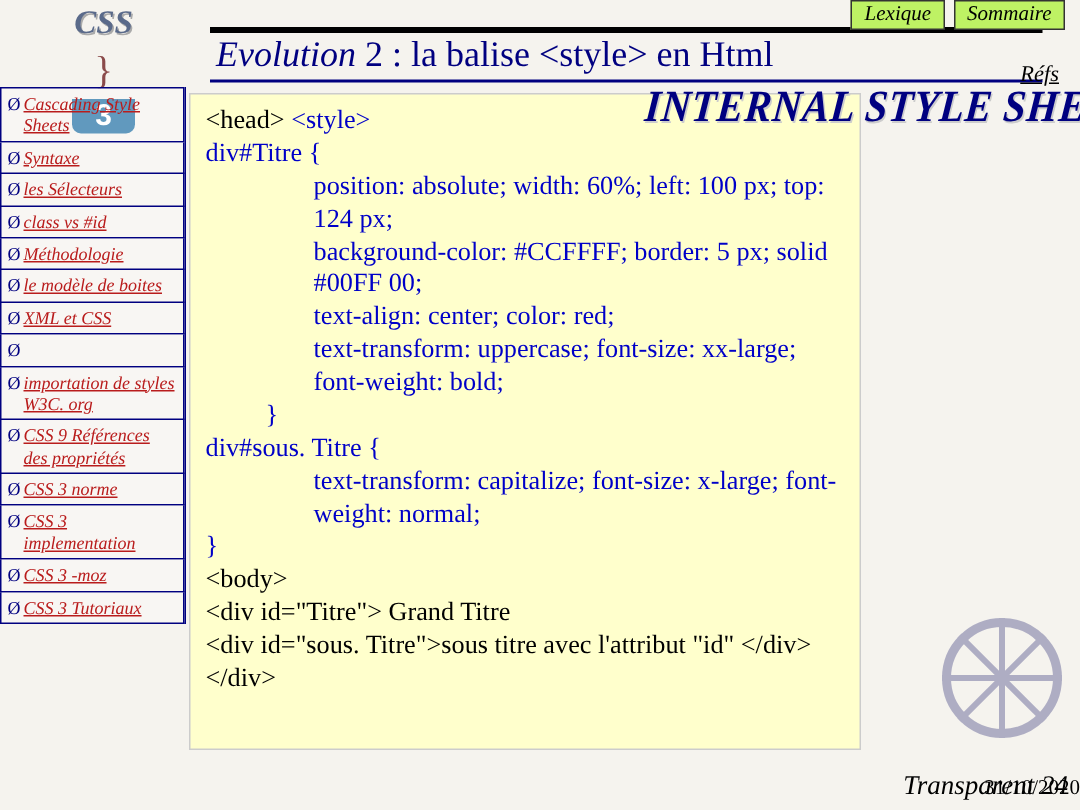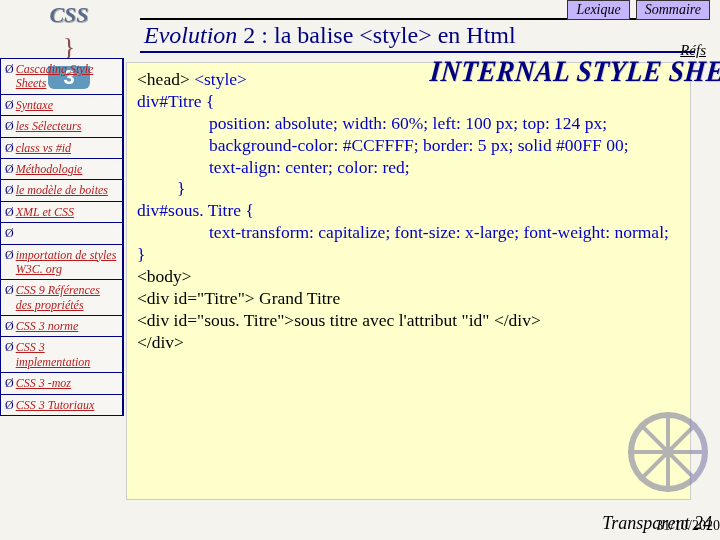--- a/index.html
+++ b/index.html
@@ -16,21 +16,21 @@
     position: absolute;
     top: 0;
     right: 10px;
     display: flex;
     gap: 6px;
     align-items: flex-start;
     z-index: 5;
   }
   .tab {
     border: 1px solid #333;
-    background: #c4b5fd;
+    background: #bef264;
     font-style: italic;
     padding: 1px 8px;
     font-size: 14px;
   }
   .logo-area {
     position: absolute;
     left: 4px;
     top: 2px;
     width: 130px;
     height: 46px;
@@ -64,21 +64,21 @@
     font-weight: bold;
     font-size: 20px;
   }
   .slide-title {
     position: absolute;
     left: 140px;
     top: 18px;
     width: 555px;
     font-size: 24px;
     color: #000080;
-    border-top: 2px solid #000000;
+    border-top: 4px solid #000000;
     border-bottom: 2px solid #000080;
     padding: 2px 4px;
   }
   .slide-title .evo { font-style: italic; }
   .refs {
     position: absolute;
     right: 14px;
     top: 42px;
     font-style: italic;
     text-decoration: underline;
@@ -104,21 +104,21 @@
     line-height: 1.2;
     background: rgba(255,255,255,0.3);
   }
   .nav-item:first-child { border-top: 1px solid #000080; }
   .nav-item .chev { font-style: normal; flex-shrink: 0; }
   .nav-item .label { text-decoration: underline; color: #b91c1c; }
   .code-panel {
     position: absolute;
     left: 126px;
     top: 62px;
-    width: 565px;
+    width: 448px;
     height: 438px;
     background: #ffffcc;
     border: 1px solid #ccc;
     font-family: "Times New Roman", Times, serif;
     font-size: 17.5px;
     padding: 6px 10px;
     line-height: 1.25;
     color: #000;
     z-index: 3;
   }
@@ -269,20 +269,21 @@
       <span class="label">CSS 3 Tutoriaux</span>
     </div>
 </div>
 
 <div class="code-panel">
   <div><span>&lt;head&gt; </span><span class="blue">&lt;style&gt;</span></div>
   <div class="blue">div#Titre {</div>
   <div class="blue indent2">position: absolute; width: 60%; left: 100 px; top: 124 px;</div>
   <div class="blue indent2">background-color: #CCFFFF; border: 5 px; solid #00FF 00;</div>
   <div class="blue indent2">text-align: center; color: red;</div>
+  <div class="blue indent2">text-transform: uppercase;  font-size: xx-large; font-weight: bold;</div>
   <div class="blue indent1">}</div>
   <div class="blue">div#sous. Titre {</div>
   <div class="blue indent2">text-transform: capitalize; font-size: x-large; font-weight: normal;</div>
   <div class="blue">}</div>
   <div>&lt;body&gt;</div>
   <div>&lt;div id="Titre"&gt; Grand Titre</div>
   <div>  &lt;div id="sous. Titre"&gt;sous titre avec l'attribut "id" &lt;/div&gt;</div>
   <div>&lt;/div&gt;</div>
 </div>
 

